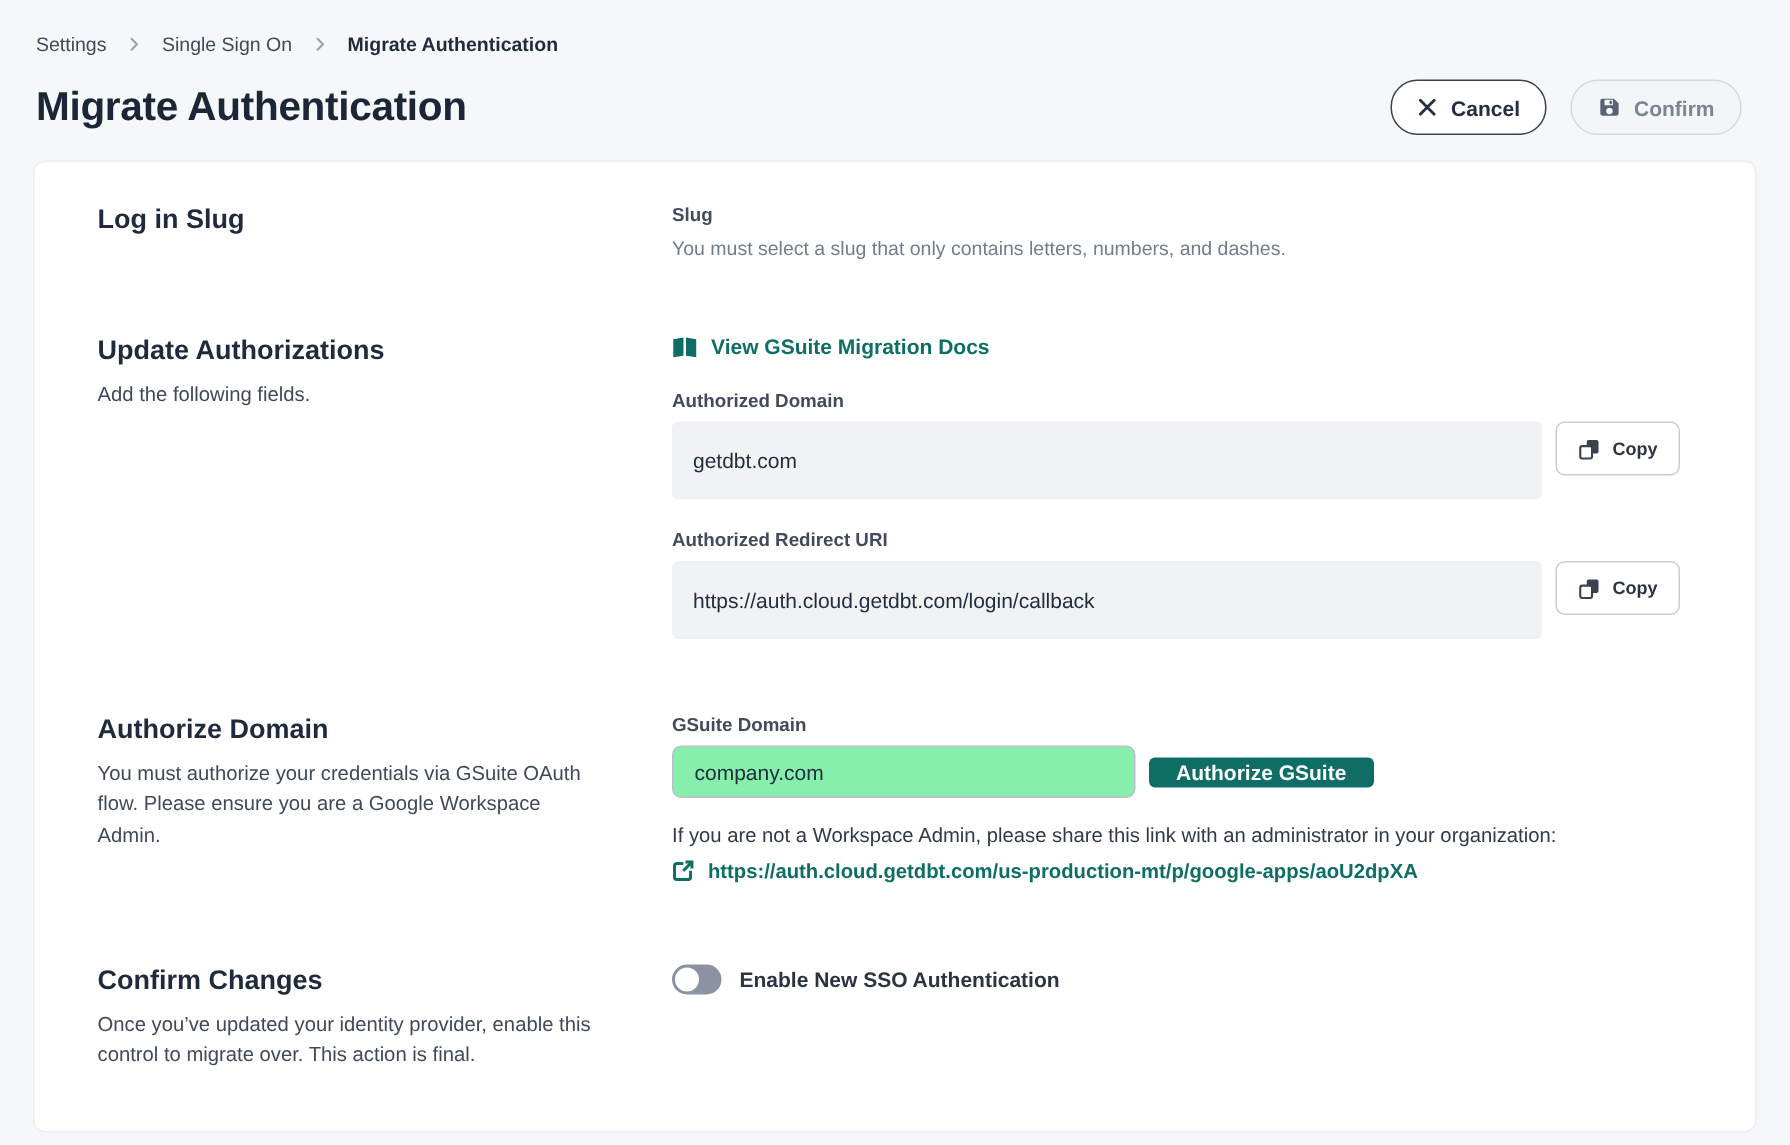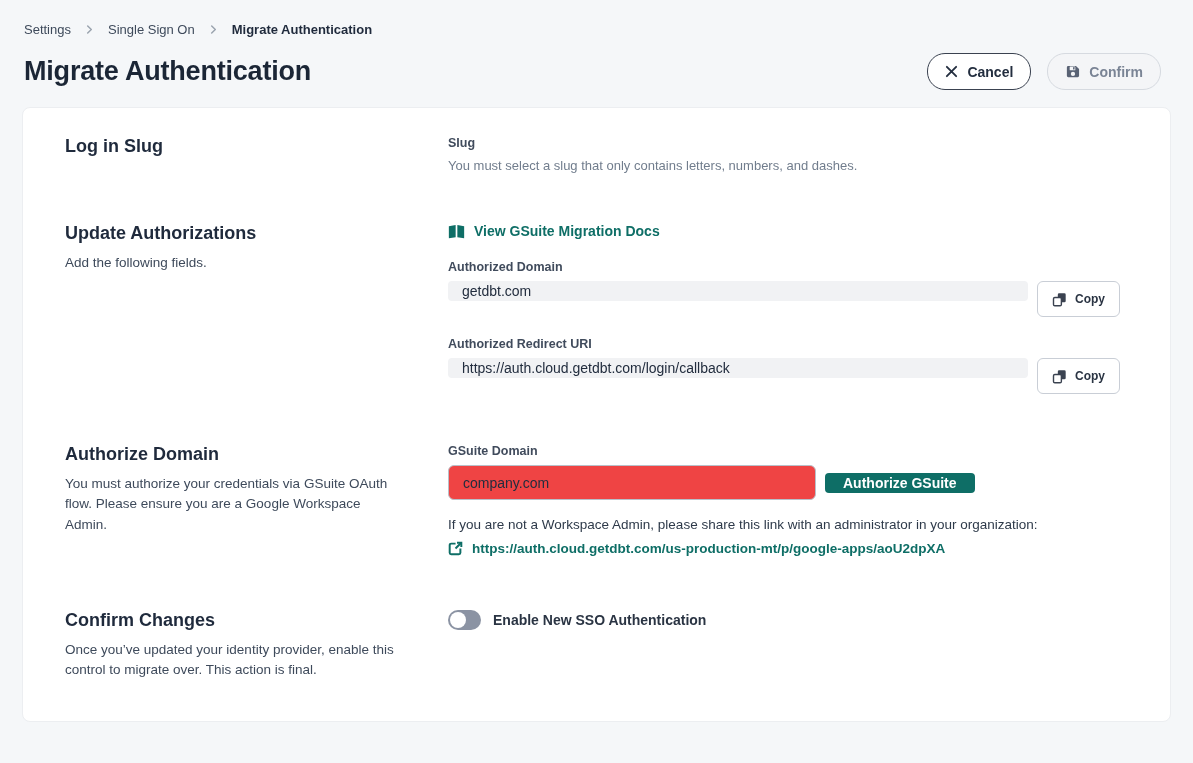--- a/index.html
+++ b/index.html
@@ -37,28 +37,28 @@
   .field-label { font-size: 12.5px; font-weight: 700; color: #404b5c; margin-bottom: 7px; }
   .text-input { width: 100%; height: 35px; border-radius: 6px; padding: 0 14px; font-size: 14px;
                 color: #222d3e; font-family: inherit; outline: none; }
   .slug-input { background: #e8eefc; border: 1px solid #5c6a80; }
   .helper-text { font-size: 13px; color: #717d8d; margin-top: 8px; }
 
   .docs-link { display: inline-flex; align-items: center; gap: 9px; color: #0e6e66;
                font-size: 14px; font-weight: 700; cursor: pointer; margin-bottom: 21px; }
   .copy-row { display: flex; gap: 9px; margin-bottom: 20px; }
   .copy-row:last-child { margin-bottom: 0; }
-  .readonly-field { flex: 1; height: 20px; background: #f1f2f4; border-radius: 4px;
+  .readonly-field { flex: 1; height: 52px; background: #f1f2f4; border-radius: 4px;
                     display: flex; align-items: center; padding: 0 14px; font-size: 14px; color: #222d3e; }
   .btn-copy { display: inline-flex; align-items: center; gap: 8px; height: 36px; padding: 0 14px;
               background: #ffffff; border: 1px solid #c9ced6; border-radius: 6px;
               font-size: 12px; font-weight: 600; color: #2a3443; cursor: pointer; font-family: inherit; }
 
   .domain-row { display: flex; gap: 9px; align-items: center; }
-  .gsuite-input { width: 368px; background: #ef4444; border: 1px solid #b9c0c9; }
+  .gsuite-input { width: 309px; background: #86efac; border: 1px solid #b9c0c9; }
   .btn-authorize { height: 20px; padding: 0 18px; background: #0e6e66; color: #ffffff;
                    border: none; border-radius: 4px; font-size: 14px; font-weight: 700;
                    cursor: pointer; font-family: inherit; }
   .admin-note { font-size: 13.5px; color: #2e3a4a; margin-top: 17px; }
   .share-link { display: inline-flex; align-items: center; gap: 9px; margin-top: 9px;
                 color: #0e6e66; font-size: 13.5px; font-weight: 700; cursor: pointer; }
 
   .toggle-row { display: flex; align-items: center; gap: 12px; }
   .toggle { width: 33px; height: 20px; background: #8b93a3; border-radius: 10px;
             position: relative; cursor: pointer; flex: 0 0 auto; }

